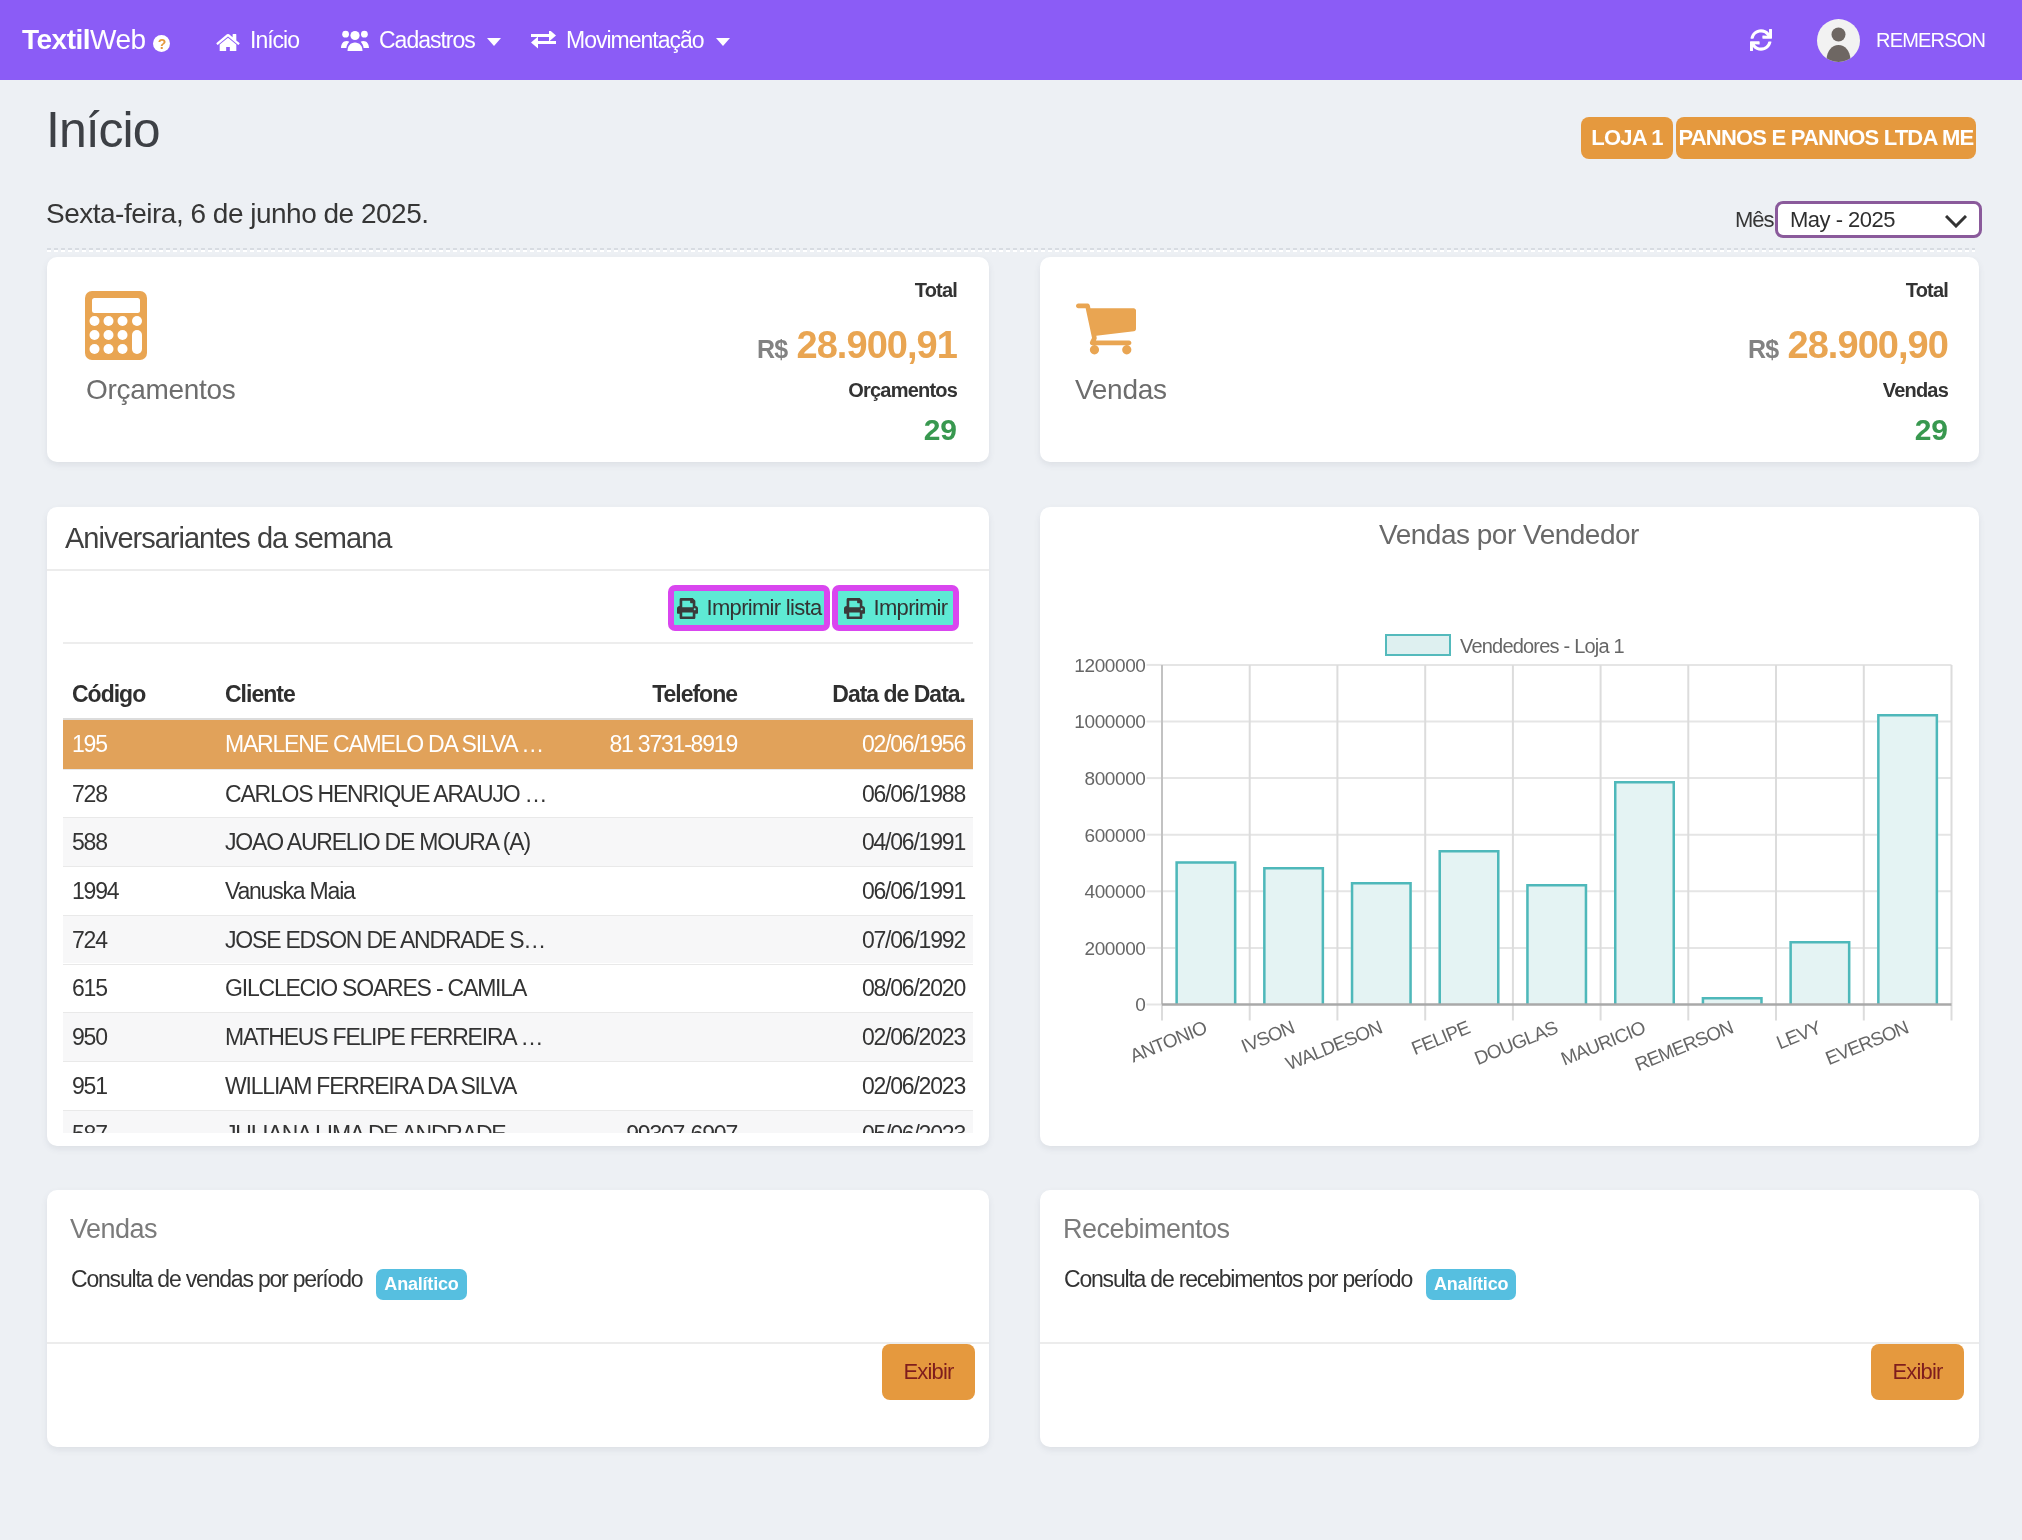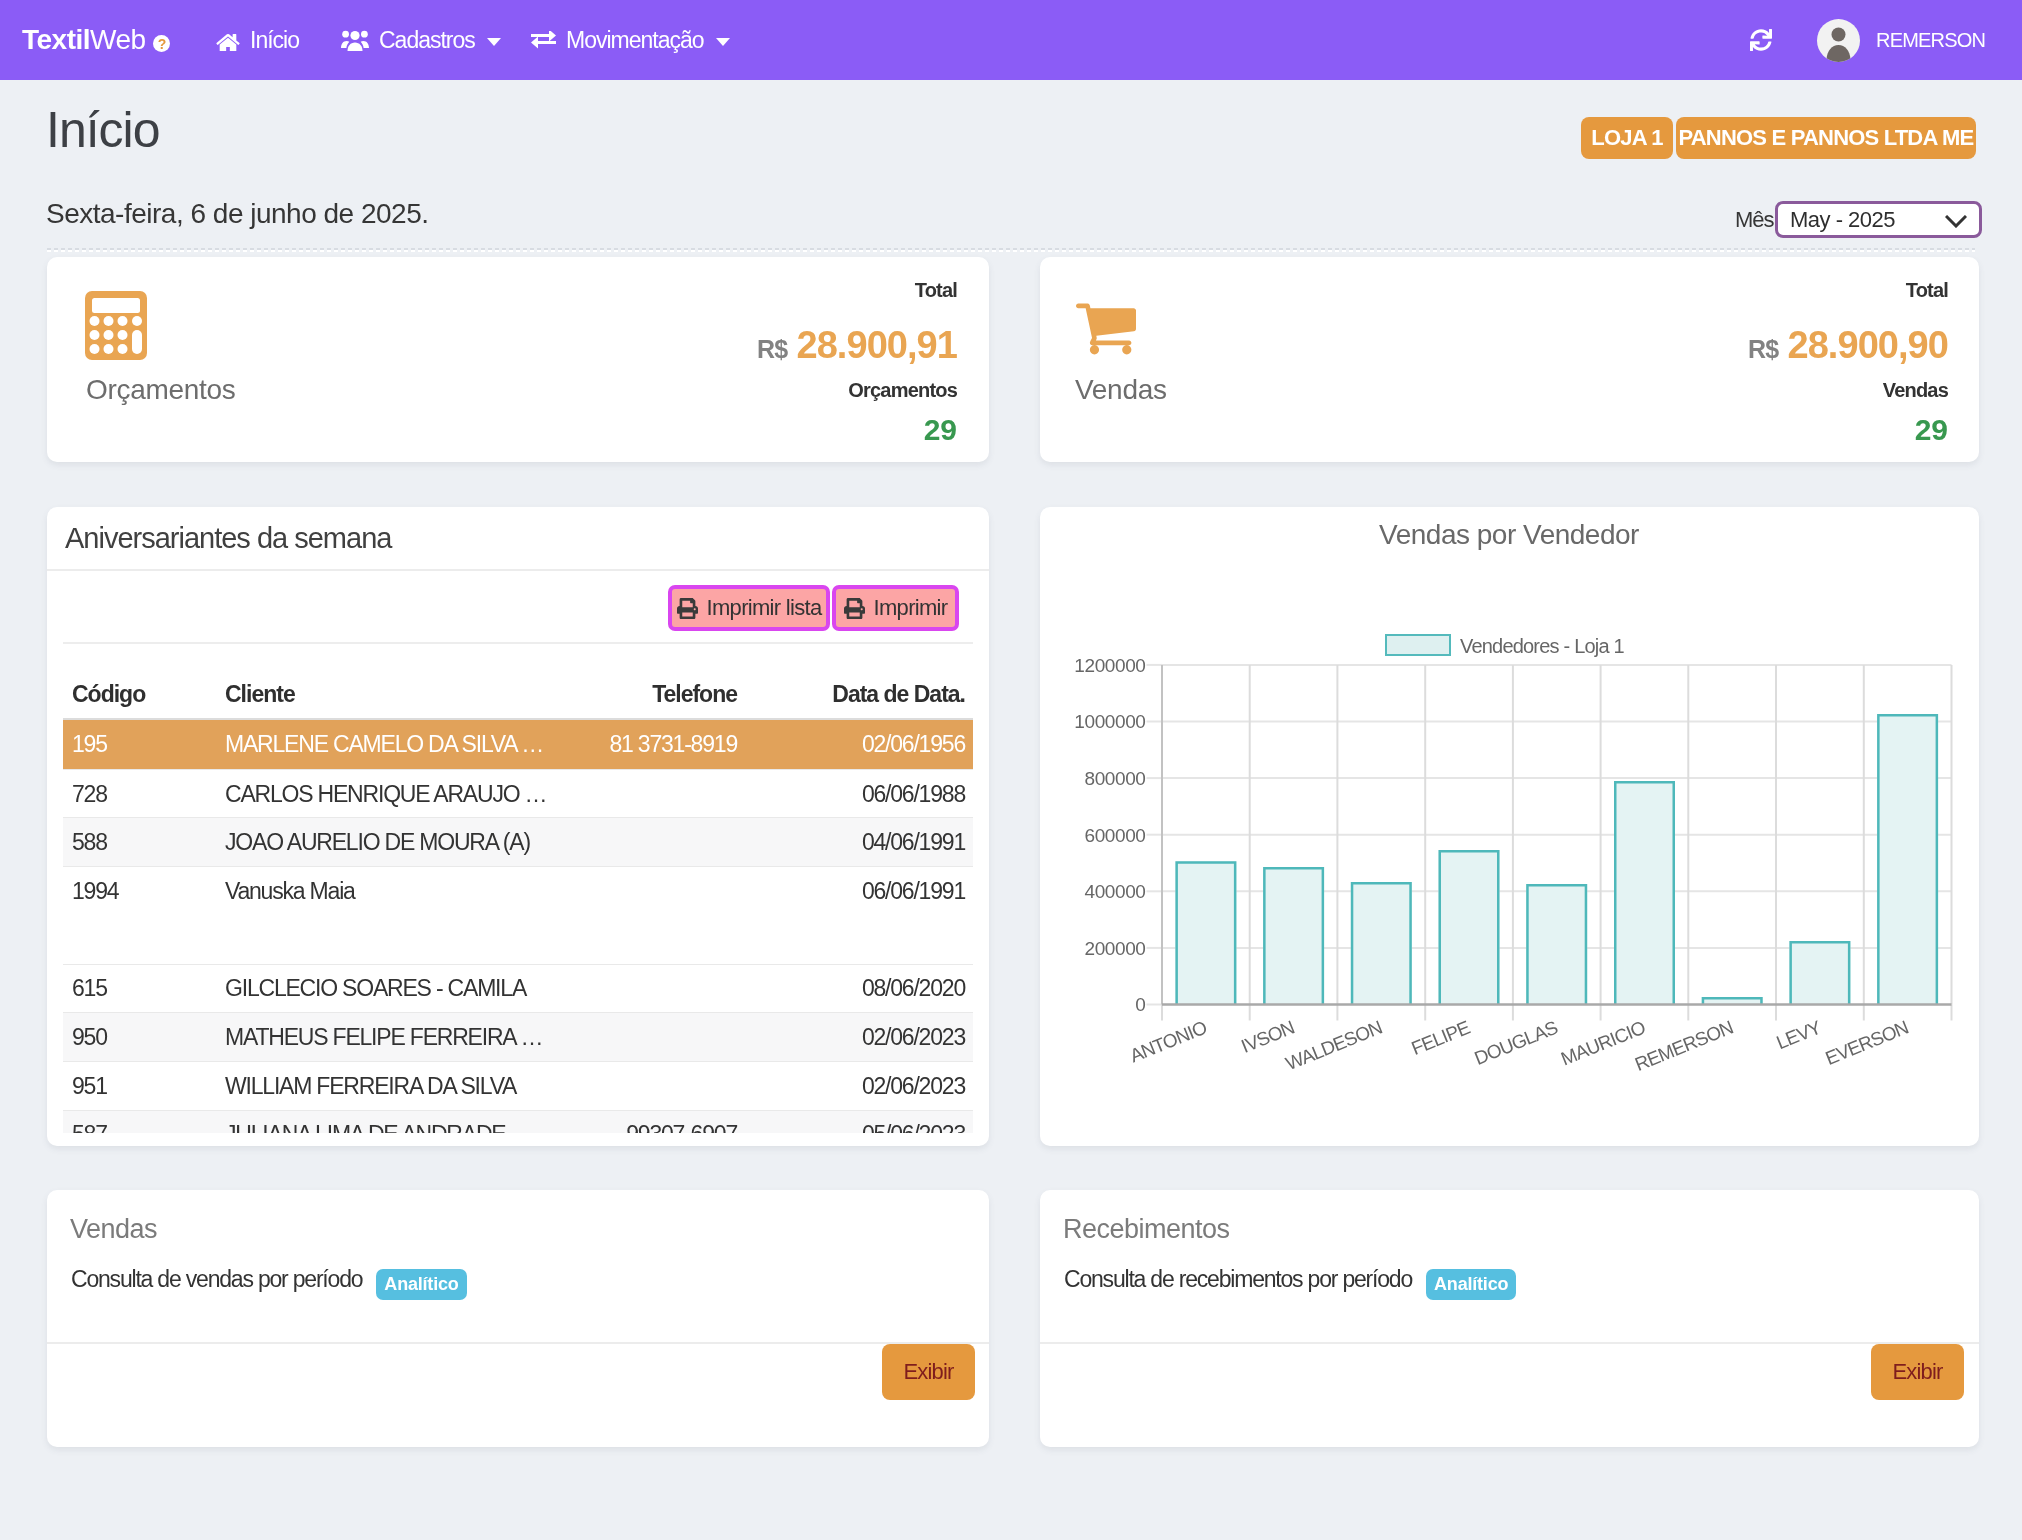--- a/index.html
+++ b/index.html
@@ -39,21 +39,21 @@
 .cardF { left:1040px; top:1190px; width:939px; height:257px; }
 .glabel { position:absolute; font-size:28px; color:#6d6d6d; letter-spacing:-0.3px; }
 .srow { position:absolute; width:299px; text-align:right; }
 .stat-t { font-size:20px; line-height:20px; font-weight:bold; color:#333; letter-spacing:-0.8px; }
 .stat-n { font-size:38px; line-height:38px; font-weight:bold; color:#e9a552; letter-spacing:-0.95px; }
 .stat-n .rs { font-size:25px; color:#828282; letter-spacing:-0.8px; margin-right:3px; }
 .stat-c { font-size:30px; line-height:30px; font-weight:bold; color:#38984f; }
 
 .ctitle { position:absolute; left:65px; top:522px; font-size:29px; letter-spacing:-1px; color:#404040; }
 .cdiv1 { position:absolute; left:47px; top:569px; width:942px; border-top:2px solid #ececec; }
-.btn { position:absolute; top:585px; height:46px; background:#fca5a5; border:4px solid #d946ef; border-radius:7px; color:#333; font-size:22px; letter-spacing:-0.7px; display:flex; align-items:center; justify-content:center; gap:9px; white-space:nowrap;}
+.btn { position:absolute; top:585px; height:46px; background:#5eead4; border:6px solid #d946ef; border-radius:7px; color:#333; font-size:22px; letter-spacing:-0.7px; display:flex; align-items:center; justify-content:center; gap:9px; white-space:nowrap;}
 .cdiv2 { position:absolute; left:63px; top:642px; width:910px; border-top:2px solid #ededed; }
 .twrap { position:absolute; left:63px; top:642px; width:910px; height:491px; overflow:hidden; }
 .thr { position:absolute; left:0; top:0; width:910px; height:78px; border-bottom:2px solid #dcdcdc; }
 .thr span { position:absolute; top:40px; font-weight:bold; font-size:23px; letter-spacing:-1px; color:#2f2f2f; line-height:24px; }
 .trow { position:absolute; left:0; width:910px; height:48.7px; border-top:1px solid #e9e9e9; }
 .trow span { position:absolute; top:50%; transform:translateY(-50%); font-size:23px; letter-spacing:-1.2px; color:#333; line-height:26px; white-space:nowrap; }
 .odd-row { background:#f7f7f8; }
 .sel-row { background:#e1a25a; border-top:none; }
 .sel-row span { color:#fff; }
 .tc1 { left:9px; }
@@ -203,20 +203,26 @@
       <span class="tc2">JOAO AURELIO DE MOURA (A)</span>
       <span class="tc3"></span>
       <span class="tc4">04/06/1991</span>
     </div>
 <div class="trow" style="top:224.1px;">
       <span class="tc1">1994</span>
       <span class="tc2">Vanuska Maia</span>
       <span class="tc3"></span>
       <span class="tc4">06/06/1991</span>
     </div>
+<div class="trow odd-row" style="top:272.8px;">
+      <span class="tc1">724</span>
+      <span class="tc2">JOSE EDSON DE ANDRADE S…</span>
+      <span class="tc3"></span>
+      <span class="tc4">07/06/1992</span>
+    </div>
 <div class="trow" style="top:321.5px;">
       <span class="tc1">615</span>
       <span class="tc2">GILCLECIO SOARES - CAMILA</span>
       <span class="tc3"></span>
       <span class="tc4">08/06/2020</span>
     </div>
 <div class="trow odd-row" style="top:370.2px;">
       <span class="tc1">950</span>
       <span class="tc2">MATHEUS FELIPE FERREIRA …</span>
       <span class="tc3"></span>

